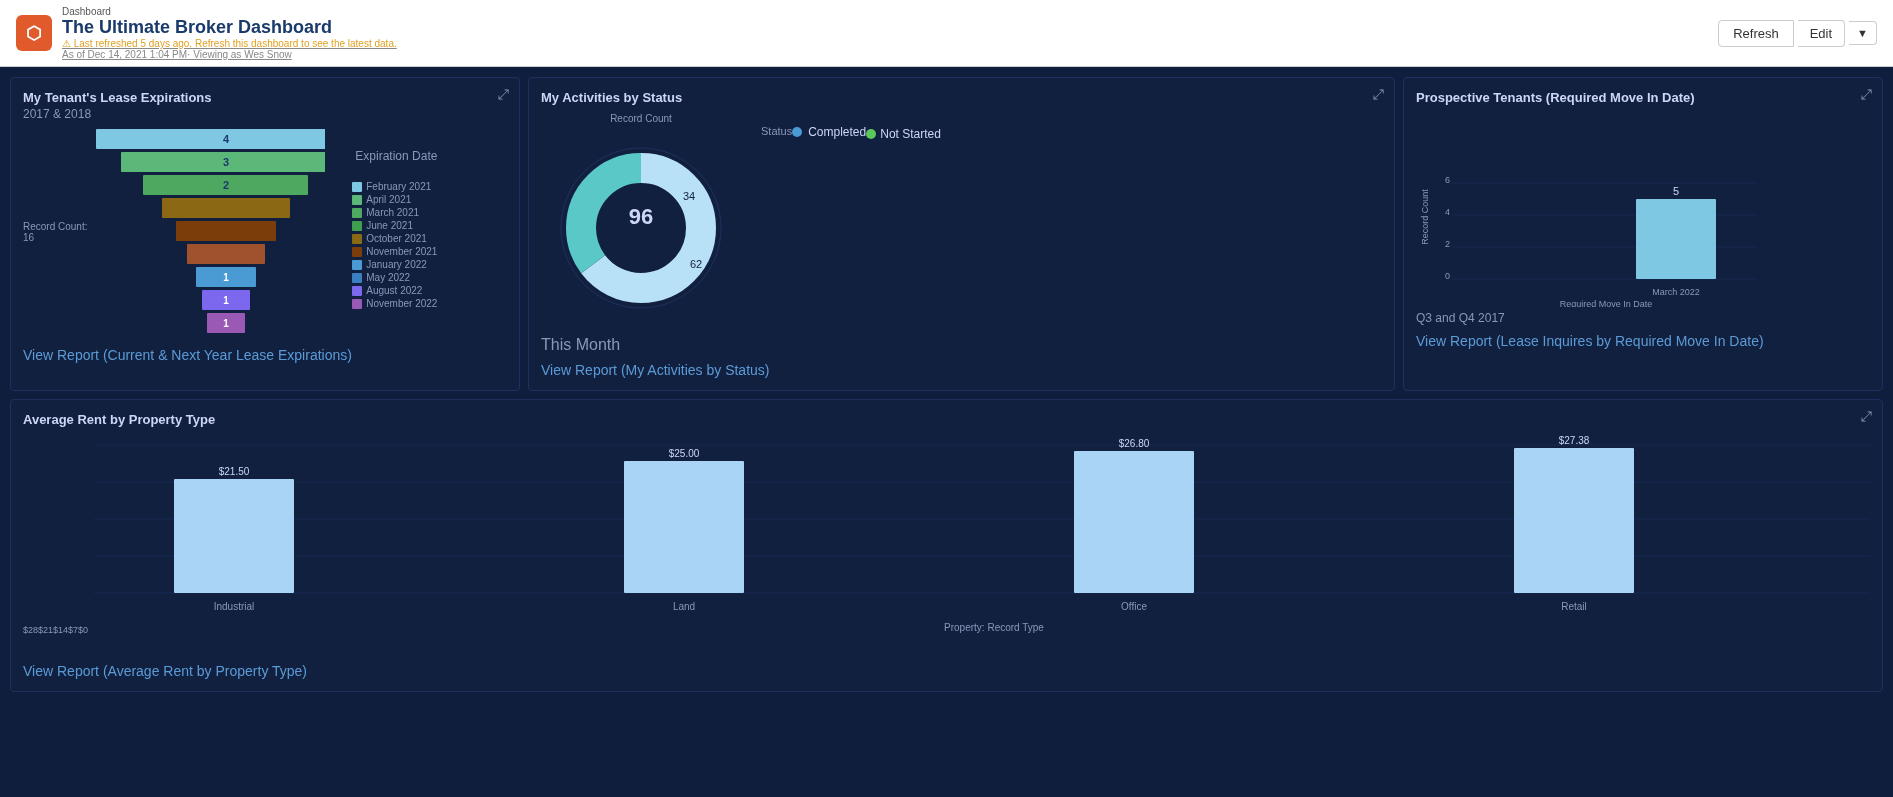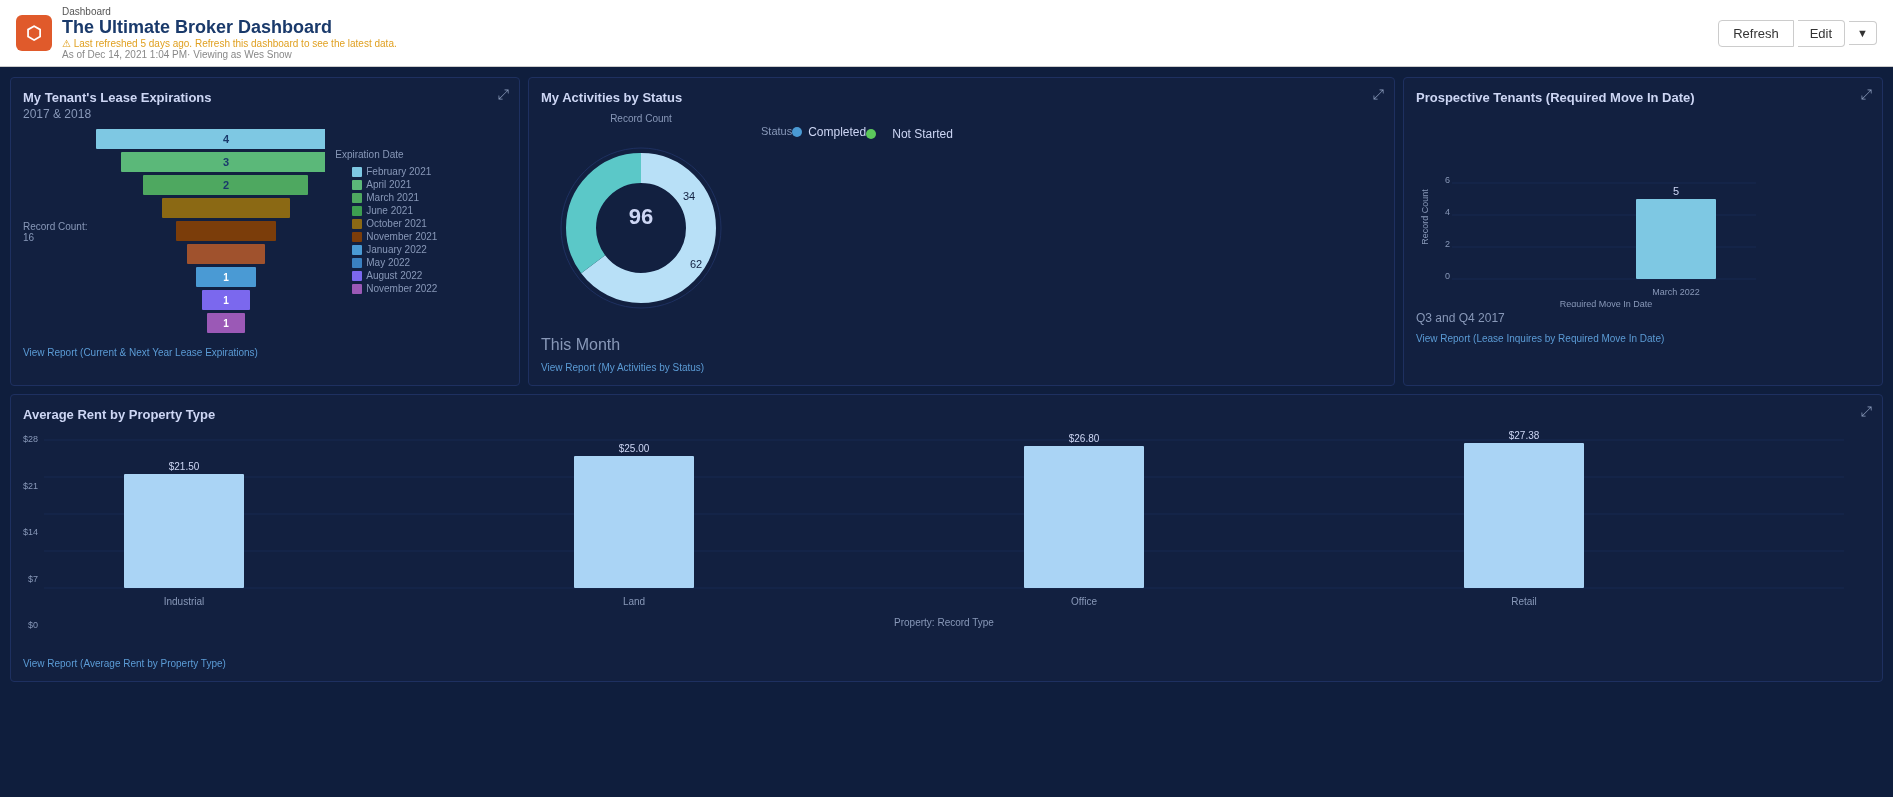--- a/index.html
+++ b/index.html
@@ -5,21 +5,21 @@
     * { box-sizing: border-box; margin: 0; padding: 0; }
     body { background: #0f1e3d; font-family: 'Segoe UI', Arial, sans-serif; color: #cdd6f4; font-size: 12px; }
 
     
     .header { background: #fff; display: flex; align-items: center; justify-content: space-between; padding: 6px 16px; border-bottom: 1px solid #ccc; }
     .header-left { display: flex; align-items: center; gap: 10px; }
     .header-icon { width: 36px; height: 36px; background: #e05a2b; border-radius: 6px; display: flex; align-items: center; justify-content: center; color: #fff; font-size: 18px; font-weight: bold; }
     .header-titles { display: flex; flex-direction: column; }
     .header-subtitle { font-size: 10px; color: #555; }
     .header-title { font-size: 18px; font-weight: bold; color: #1a3a6b; }
-    .header-alerts { font-size: 10px; color: #888; }
+    .header-alerts { font-size: 10px; color: #888; text-decoration: underline; }
     .header-alerts .warn { color: #e0a020; }
     .header-right { display: flex; align-items: center; gap: 4px; }
     .btn-refresh { background: #fff; border: 1px solid #ccc; border-radius: 4px 0 0 4px; padding: 5px 14px; font-size: 13px; cursor: pointer; color: #333; }
     .btn-edit { background: #fff; border: 1px solid #ccc; border-left: none; border-radius: 0 4px 4px 0; padding: 5px 12px; font-size: 13px; cursor: pointer; color: #333; }
     .btn-dropdown { background: #fff; border: 1px solid #ccc; border-left: none; border-radius: 0 4px 4px 0; padding: 5px 8px; font-size: 11px; cursor: pointer; color: #333; }
 
     
     .dashboard { background: #0f1e3d; padding: 10px; }
 
     
@@ -30,21 +30,21 @@
     .expand-btn { position: absolute; top: 8px; right: 10px; color: #8898b8; cursor: pointer; font-size: 14px; }
 
     
     .panel-lease { flex: 0 0 510px; }
     .funnel-section { display: flex; gap: 10px; }
     .funnel-container { flex: 0 0 280px; display: flex; flex-direction: row; align-items: center; }
     .funnel-title { font-size: 10px; color: #8898b8; margin-bottom: 4px; }
     .expiration-legend { display: flex; flex-direction: column; justify-content: flex-start; padding-top: 20px; gap: 2px; font-size: 10px; color: #8898b8; }
     .legend-row { display: flex; align-items: center; gap: 4px; padding-left: 17px; }
     .legend-box { width: 10px; height: 10px; border-radius: 1px; }
-    .view-report { font-size: 10px; color: #5b9bd5; cursor: pointer; margin-top: 8px; }
+    .view-report { font-size: 14px; color: #5b9bd5; cursor: pointer; margin-top: 8px; }
 
     
     .panel-activities { flex: 1; }
 
     
     .panel-prospective { flex: 0 0 480px; }
     .panel-avg-rent { width: 100%; }
 
     
     svg text { font-family: 'Segoe UI', Arial, sans-serif; }
@@ -105,21 +105,21 @@
 
             <rect x="111" y="161" width="48" height="20" fill="#7b68ee" rx="1"></rect>
             <text x="135" y="175" text-anchor="middle" fill="#fff" font-size="10" font-weight="bold">1</text>
 
             <rect x="116" y="184" width="38" height="20" fill="#9b59b6" rx="1"></rect>
             <text x="135" y="198" text-anchor="middle" fill="#fff" font-size="10" font-weight="bold">1</text>
           </svg>
         </div>
 
         <div class="expiration-legend">
-          <div style="font-size:10px;color:#8898b8;margin-bottom:4px;">Expiration Date</div>
+          <div style="font-size:12px;color:#8898b8;margin-bottom:16px;text-align:right;">Expiration Date</div>
           <div class="legend-row">
             <div class="legend-box" style="background:#7ec8e3;"></div>
             <span>February 2021</span>
           </div>
           <div class="legend-row">
             <div class="legend-box" style="background:#5bb879;"></div>
             <span>April 2021</span>
           </div>
           <div class="legend-row">
             <div class="legend-box" style="background:#4ea860;"></div>
@@ -180,21 +180,21 @@
             <text x="155" y="140" text-anchor="middle" fill="#122040" font-size="11">62</text>
           </svg>
         </div>
 
         <div style="display:flex;flex-direction:row;margin-top:12px;">
           <div style="font-size:11px;color:#8898b8;margin-bottom:6px;">Status</div>
           <div style="display:flex;align-items:center;gap:6px;margin-bottom:4px;">
             <div style="width:10px;height:10px;border-radius:50%;background:#4a9ad4;"></div>
             <span>Completed</span>
           </div>
-          <div style="display:flex;align-items:center;gap:16px;">
+          <div style="display:flex;align-items:center;gap:4px;">
             <div style="width:10px;height:10px;border-radius:50%;background:#5bc85b;"></div>
             <span>Not Started</span>
           </div>
         </div>
       </div>
       <div style="margin-top:8px;">
         <div style="font-size:16px;color:#8898b8;">This Month</div>
         <div class="view-report">View Report (My Activities by Status)</div>
       </div>
     </div>
@@ -231,21 +231,21 @@
     </div>
 
   </div>
 
   <div class="panel panel-avg-rent">
     <span class="expand-btn">⤢</span>
     <div class="panel-title">Average Rent by Property Type</div>
 
     <div style="display:flex;height:220px;margin-top:8px;">
 
-      <div style="display:flex;flex-direction:column;justify-content:space-between;align-items:flex-end;padding-right:6px;padding-bottom:20px;padding-top:4px;">
+      <div style="display:flex;flex-direction:row;justify-content:space-between;align-items:flex-end;padding-right:6px;padding-bottom:20px;padding-top:4px;">
 
         <span style="font-size:9px;color:#8898b8;">$28</span>
         <span style="font-size:9px;color:#8898b8;">$21</span>
         <span style="font-size:9px;color:#8898b8;">$14</span>
         <span style="font-size:9px;color:#8898b8;">$7</span>
         <span style="font-size:9px;color:#8898b8;">$0</span>
       </div>
 
       <svg width="1800" height="220">
 

